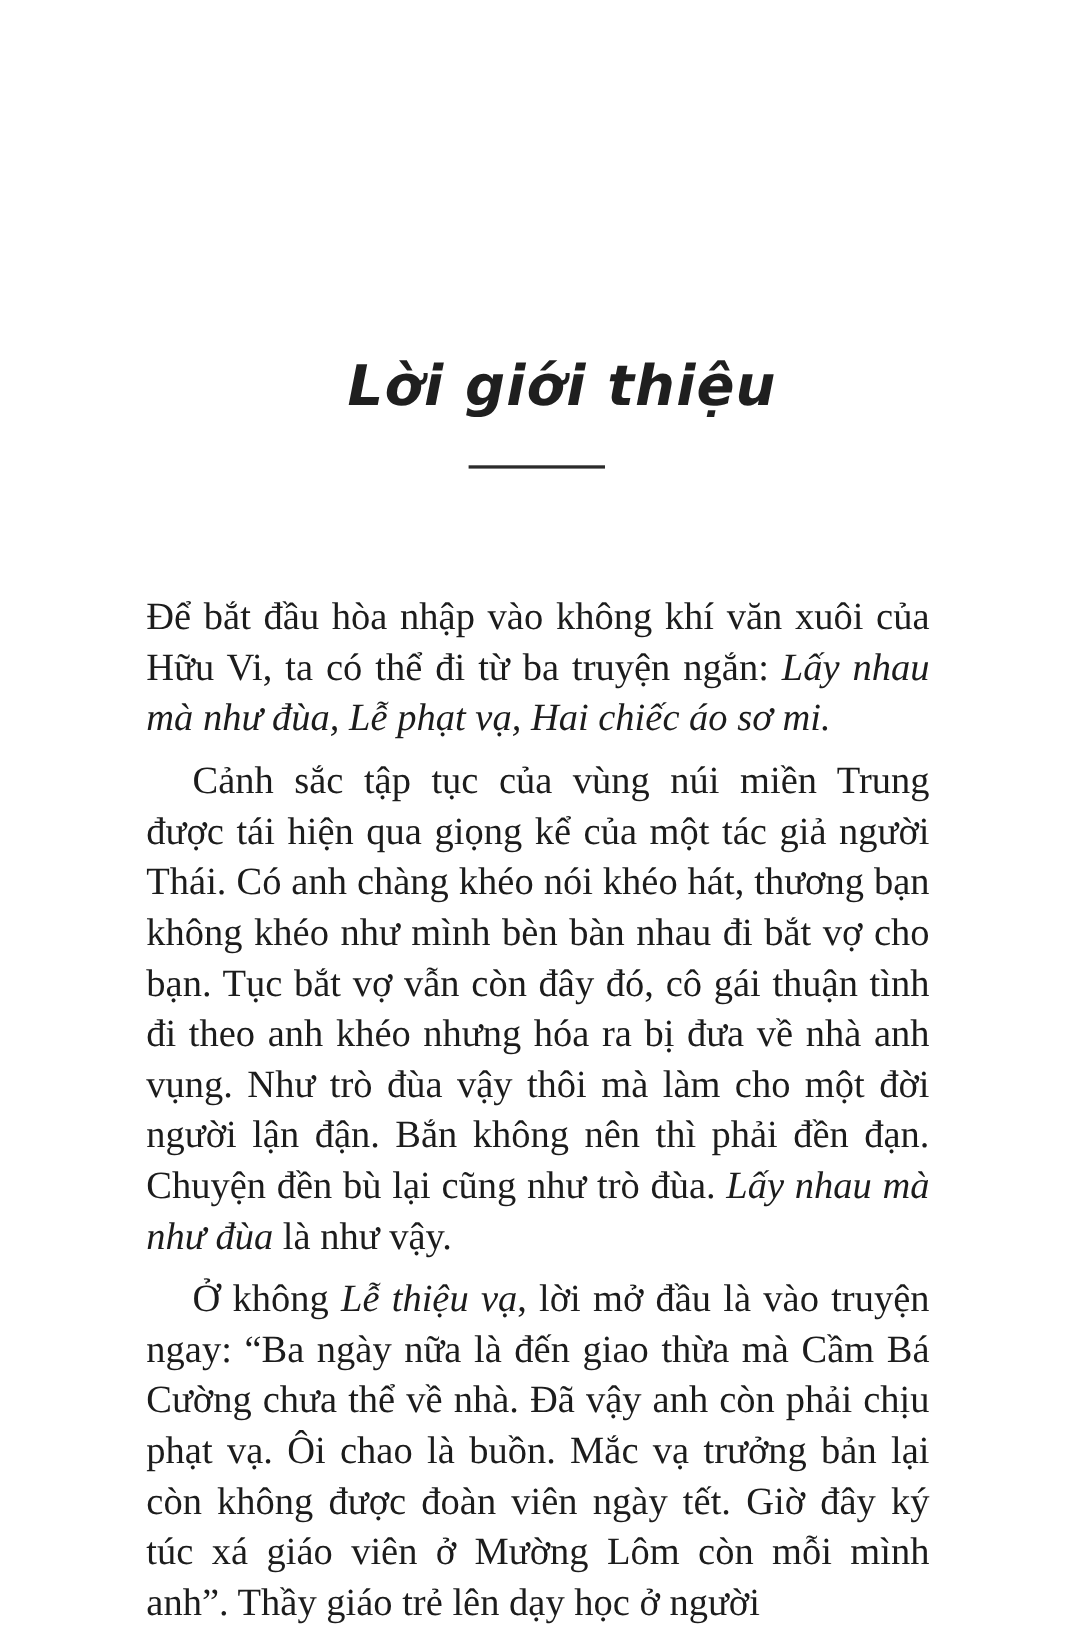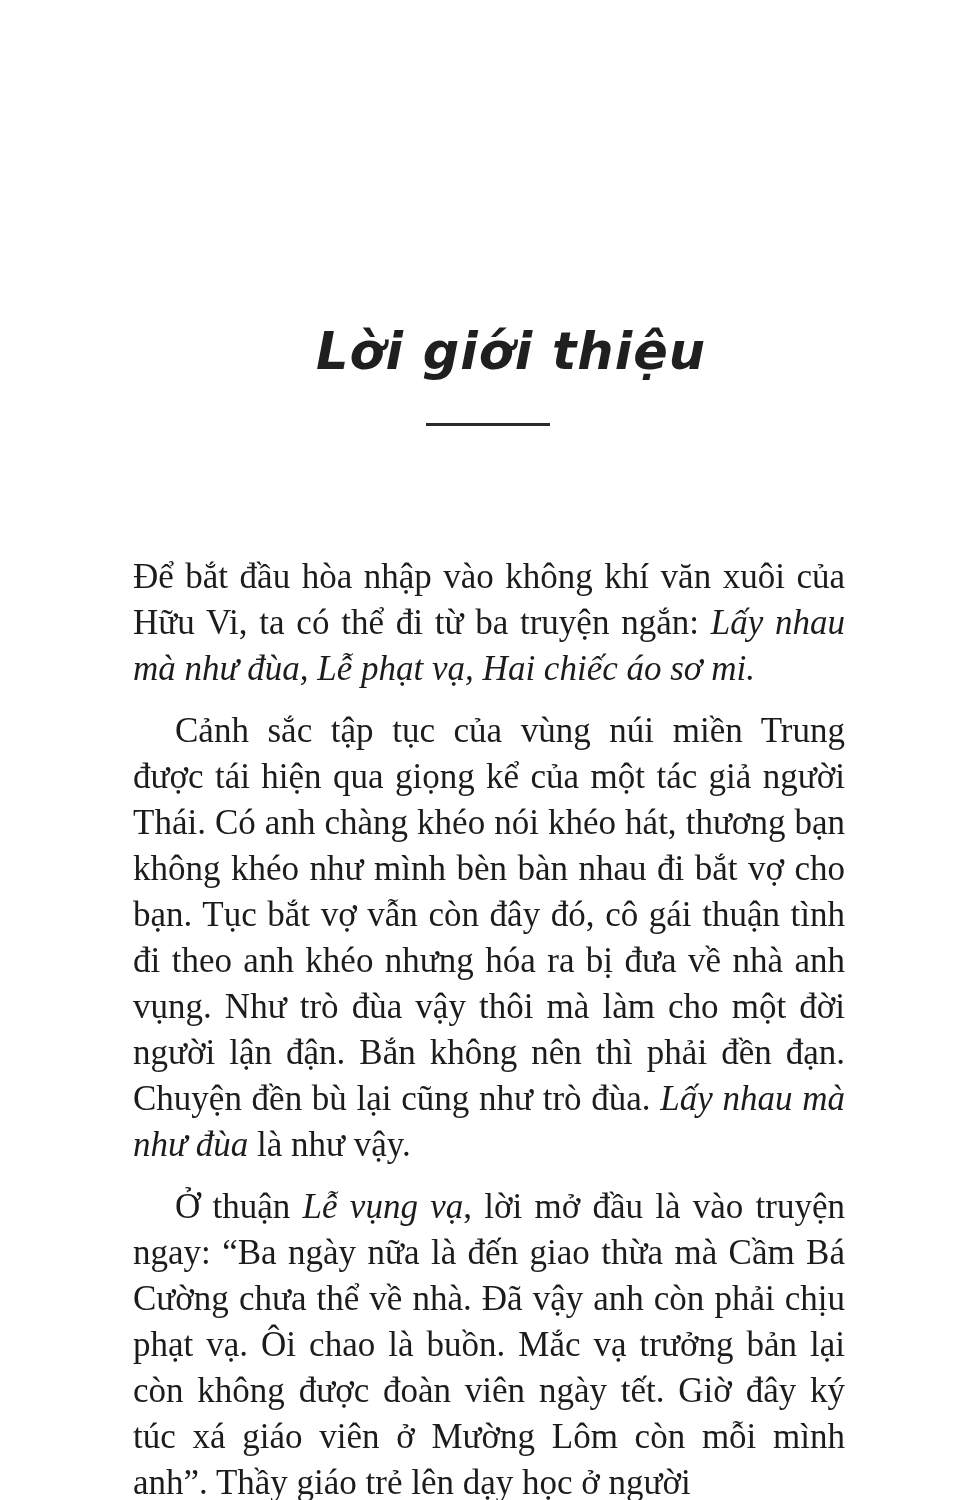--- a/index.html
+++ b/index.html
@@ -43,21 +43,21 @@
     position: absolute;
     top: 538px;
     left: 133px;
     width: 712px;
     font-size: 35px;
     line-height: 46px;
     text-align: justify;
     color: #1c1c1c;
   }
   .para {
-    margin: 16px 0 11px 0;
+    margin: 0 0 11px 0;
   }
   .para.indent {
     text-indent: 42px;
   }
   .it {
     font-style: italic;
   }
 </style>
 </head>
 <body>
@@ -67,16 +67,16 @@
   <h1 class="title">Lời giới thiệu</h1>
 
   <div class="rule"></div>
 
   <div class="body">
 
     <p class="para"><span>Để bắt đầu hòa nhập vào không khí văn xuôi của Hữu Vi, ta có thể đi từ ba truyện ngắn: </span><span class="it">Lấy nhau mà như đùa, Lễ phạt vạ, Hai chiếc áo sơ mi.</span></p>
 
     <p class="para indent"><span>Cảnh sắc tập tục của vùng núi miền Trung được tái hiện qua giọng kể của một tác giả người Thái. Có anh chàng khéo nói khéo hát, thương bạn không khéo như mình bèn bàn nhau đi bắt vợ cho bạn. Tục bắt vợ vẫn còn đây đó, cô gái thuận tình đi theo anh khéo nhưng hóa ra bị đưa về nhà anh vụng. Như trò đùa vậy thôi mà làm cho một đời người lận đận. Bắn không nên thì phải đền đạn. Chuyện đền bù lại cũng như trò đùa. </span><span class="it">Lấy nhau mà như đùa</span><span> là như vậy.</span></p>
 
-    <p class="para indent"><span>Ở thuận </span><span class="it">Lễ vụng vạ</span><span>, lời mở đầu là vào truyện ngay: “Ba ngày nữa là đến giao thừa mà Cầm Bá Cường chưa thể về nhà. Đã vậy anh còn phải chịu phạt vạ. Ôi chao là buồn. Mắc vạ trưởng bản lại còn không được đoàn viên ngày tết. Giờ đây ký túc xá giáo viên ở Mường Lôm còn mỗi mình anh”. Thầy giáo trẻ lên dạy học ở người</span></p>
+    <p class="para indent"><span>Ở không </span><span class="it">Lễ thiệu vạ</span><span>, lời mở đầu là vào truyện ngay: “Ba ngày nữa là đến giao thừa mà Cầm Bá Cường chưa thể về nhà. Đã vậy anh còn phải chịu phạt vạ. Ôi chao là buồn. Mắc vạ trưởng bản lại còn không được đoàn viên ngày tết. Giờ đây ký túc xá giáo viên ở Mường Lôm còn mỗi mình anh”. Thầy giáo trẻ lên dạy học ở người</span></p>
 
   </div>
 </div>
 
 </body></html>

